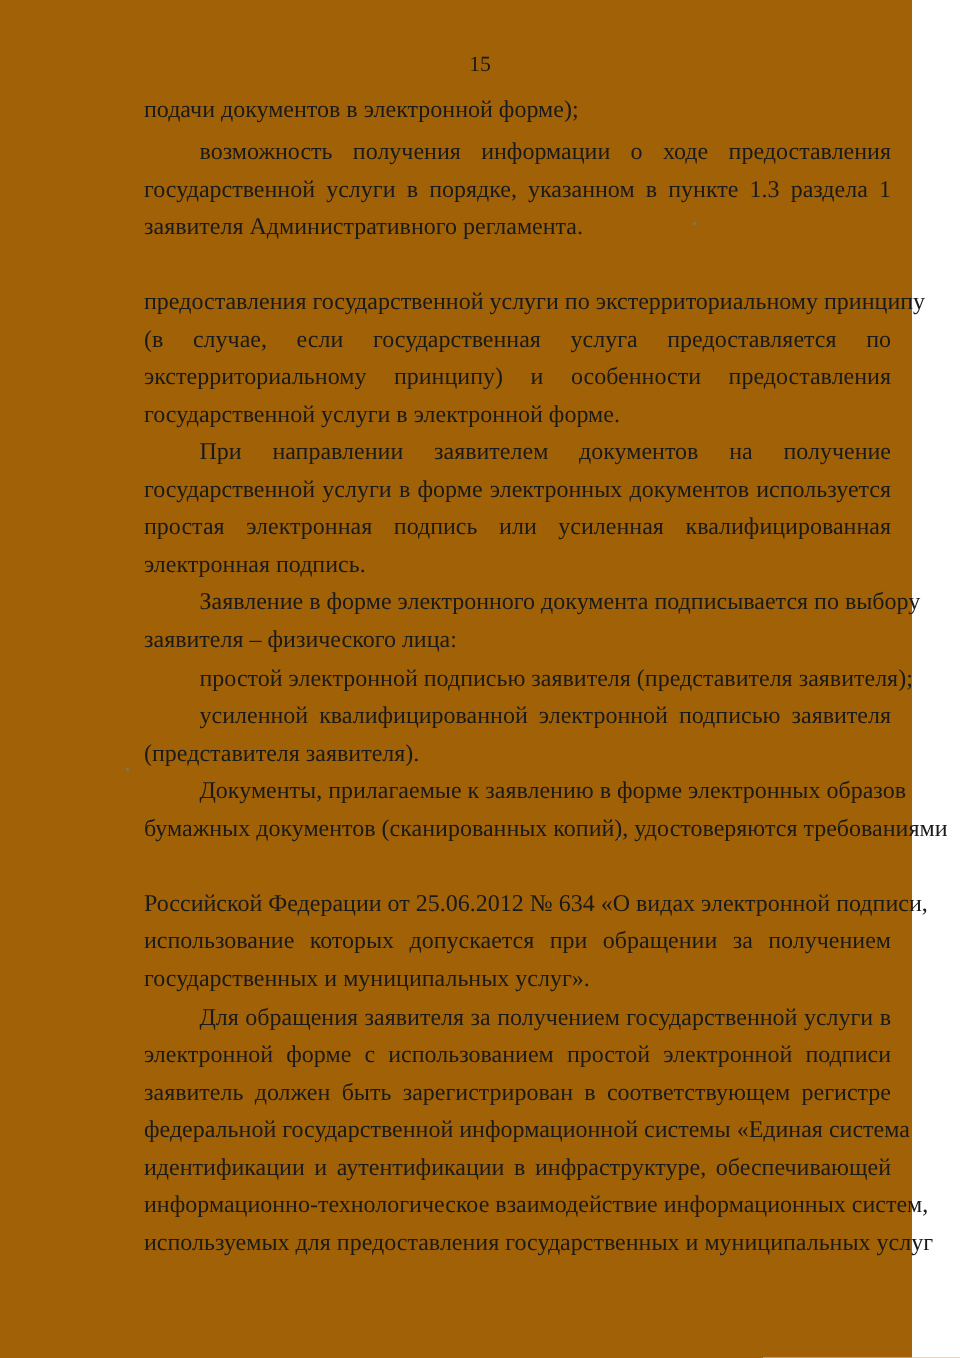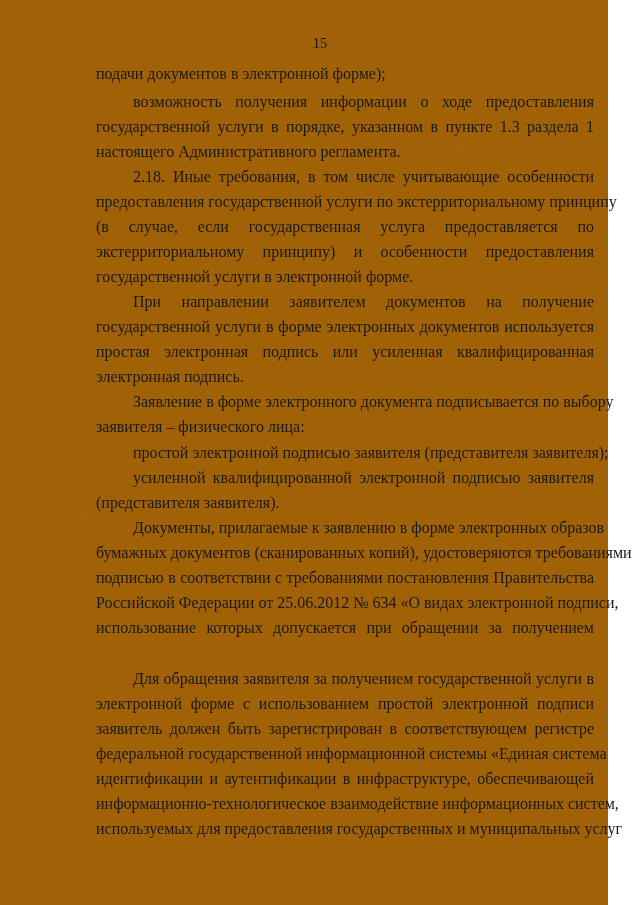--- a/index.html
+++ b/index.html
@@ -60,46 +60,45 @@
 <body>
 
 <div class="page">
 
   <div class="page-number">15</div>
 
   <div class="line last" style="top:64px">подачи документов в электронной форме);</div>
 
   <div class="line indent" style="top:92px">возможность получения информации о ходе предоставления</div>
   <div class="line" style="top:117px">государственной услуги в порядке, указанном в пункте 1.3 раздела 1</div>
-  <div class="line last" style="top:142px">настоящего Административного регламента.</div>
+  <div class="line last" style="top:142px">заявителя Административного регламента.</div>
 
-  <div class="line indent" style="top:167px">2.18. Иные требования, в том числе учитывающие особенности</div>
   <div class="line" style="top:192px">предоставления государственной услуги по экстерриториальному принципу</div>
   <div class="line" style="top:242px">экстерриториальному принципу) и особенности предоставления</div>
   <div class="line" style="top:217px">(в случае, если государственная услуга предоставляется по</div>
   <div class="line last" style="top:267px">государственной услуги в электронной форме.</div>
 
   <div class="line indent" style="top:292px">При направлении заявителем документов на получение</div>
   <div class="line" style="top:342px">простая электронная подпись или усиленная квалифицированная</div>
   <div class="line" style="top:317px">государственной услуги в форме электронных документов используется</div>
   <div class="line last" style="top:367px">электронная подпись.</div>
 
   <div class="line indent" style="top:392px">Заявление в форме электронного документа подписывается по выбору</div>
   <div class="line last" style="top:417px">заявителя – физического лица:</div>
 
   <div class="line indent last" style="top:443px">простой электронной подписью заявителя (представителя заявителя);</div>
 
   <div class="line indent" style="top:468px">усиленной квалифицированной электронной подписью заявителя</div>
   <div class="line last" style="top:493px">(представителя заявителя).</div>
 
   <div class="line indent" style="top:518px">Документы, прилагаемые к заявлению в форме электронных образов</div>
   <div class="line" style="top:543px">бумажных документов (сканированных копий), удостоверяются требованиями</div>
-  <div class="line" style="top:568px">подписью в соответствии с требованиями постановления Правительства</div>
   <div class="line" style="top:593px">Российской Федерации от 25.06.2012 № 634 «О видах электронной подписи,</div>
   <div class="line" style="top:618px">использование которых допускается при обращении за получением</div>
+  <div class="line last" style="top:643px">государственных и муниципальных услуг».</div>
 
   <div class="line indent" style="top:669px">Для обращения заявителя за получением государственной услуги в</div>
   <div class="line" style="top:694px">электронной форме с использованием простой электронной подписи</div>
   <div class="line" style="top:719px">заявитель должен быть зарегистрирован в соответствующем регистре</div>
   <div class="line" style="top:744px">федеральной государственной информационной системы «Единая система</div>
   <div class="line" style="top:769px">идентификации и аутентификации в инфраструктуре, обеспечивающей</div>
   <div class="line" style="top:794px">информационно-технологическое взаимодействие информационных систем,</div>
   <div class="line" style="top:819px">используемых для предоставления государственных и муниципальных услуг</div>
 
   <div class="speck" style="left:462px;top:148px"></div>

